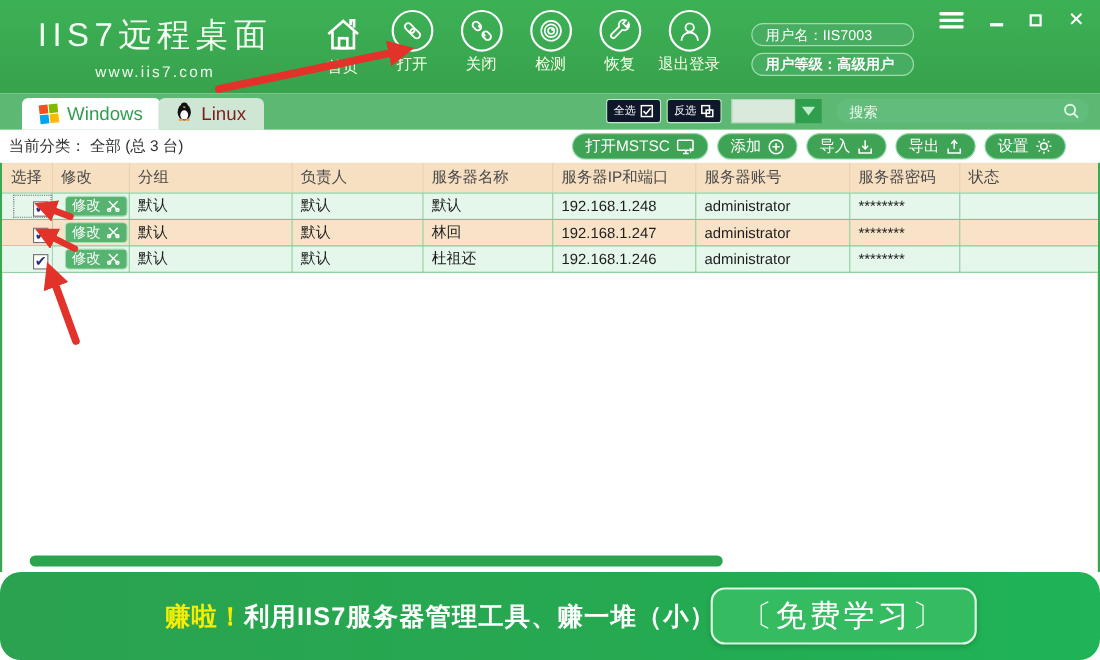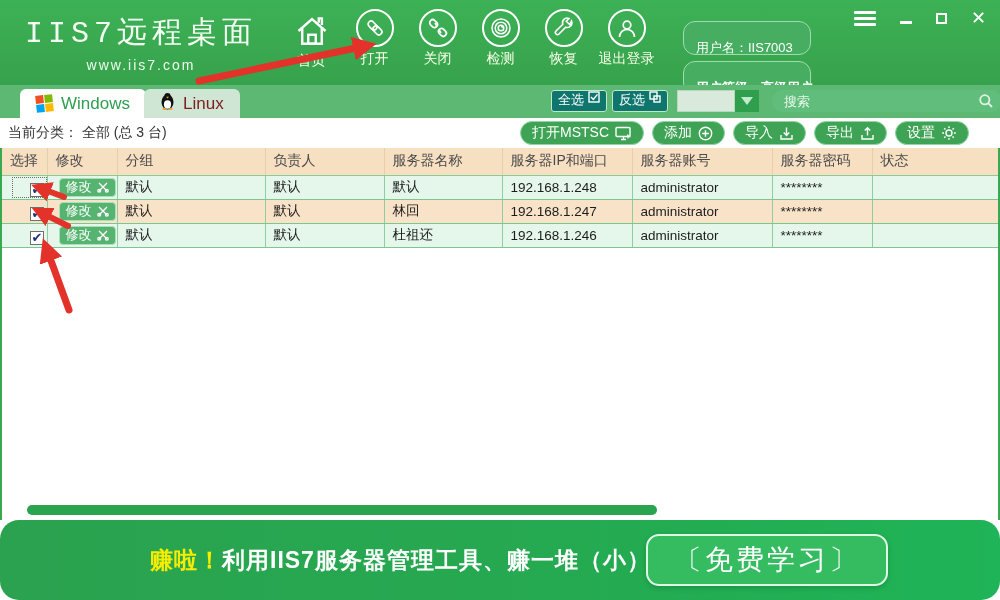--- a/index.html
+++ b/index.html
@@ -3,47 +3,47 @@
 <meta charset="utf-8">
 <style>
   * { margin:0; padding:0; box-sizing:border-box; }
   html,body { width:1000px; height:600px; }
   body { font-family:"Liberation Sans","DejaVu Sans",sans-serif; background:#fff; overflow:hidden; }
   .window { position:relative; width:1000px; height:600px; background:#fff; }
 
   
   .header { position:relative; height:85px; background:linear-gradient(180deg,#3db156 0%,#37a24c 100%); }
   .logo { position:absolute; left:16px; top:12px; width:250px; color:#fff; text-align:center; }
-  .logo-title { font-size:30px; letter-spacing:5px; font-weight:400; color:#f4fff4;font-family:Liberation Mono, monospace; }
+  .logo-title { font-size:30px; letter-spacing:5px; font-weight:400; color:#f4fff4; }
   .logo-url { font-size:14px; letter-spacing:2px; margin-top:4px; color:#eefbee; }
   .toolbar { position:absolute; left:280px; top:9px; display:flex; }
   .tool { width:63px; display:flex; flex-direction:column; align-items:center; cursor:pointer; }
   .tool-circ { width:38px; height:38px; border:2px solid #fff; border-radius:50%; display:flex; align-items:center; justify-content:center; }
   .tool-home { width:42px; height:40px; display:flex; align-items:flex-end; justify-content:center; }
   .tool-label { margin-top:3px; font-size:14px; color:#fbffe9; white-space:nowrap; }
   .pills { position:absolute; left:683px; top:21px; }
-  .pill { width:128px; height:21px; margin-bottom:6px; border:1px solid #9edcae; background:#47ae61; border-radius:12px; color:#fff; font-size:13px; line-height:19px; padding:16px 12px; white-space:nowrap; }
+  .pill { width:148px; height:21px; margin-bottom:6px; border:1px solid #9edcae; background:#47ae61; border-radius:12px; color:#fff; font-size:13px; line-height:19px; padding:0 12px; white-space:nowrap; }
   .pill.bold { font-weight:bold; }
   .winctl { position:absolute; right:14px; top:10px; display:flex; align-items:center; gap:24px; }
   .ctl { cursor:pointer; display:flex; align-items:center; justify-content:center; height:16px; }
   .ham { display:flex; flex-direction:column; gap:3px; }
   .ham i { display:block; width:22px; height:3px; background:#fff; border-radius:1px; }
   .min i { display:block; width:12px; height:3px; background:#fff; margin-top:8px; }
   .max i { display:block; width:11px; height:11px; border:2px solid #fff; }
   .close { color:#fff; font-size:18px; font-weight:bold; line-height:16px; }
 
   
   .tabstrip { position:relative; height:33px; background:#5cb873; }
   .tab { position:absolute; bottom:0; height:29px; display:flex; align-items:center; gap:8px; padding:0 16px; border-radius:6px 6px 0 0; font-size:17px; cursor:pointer; }
   .tab-windows { left:20px; background:#fff; color:#2e9e4f; }
   .tab-linux { left:144px; background:#cfe6d5; color:#7f1d1d; }
   .winlogo { display:grid; grid-template-columns:8px 8px; grid-gap:1px; transform:rotate(-6deg); }
   .winlogo i { width:8px; height:8px; display:block; }
   .strip-right { position:absolute; left:551px; top:5px; display:flex; align-items:center; gap:5px; }
-  .mini-btn { height:22px; display:flex; gap:4px; background:#0f766e; border:1px solid #bfe9c9; border-radius:3px; color:#fff; font-size:13px; padding:0 6px; cursor:pointer; white-space:nowrap; }
+  .mini-btn { height:22px; display:flex; align-items:center; gap:4px; background:#0f172a; border:1px solid #bfe9c9; border-radius:3px; color:#fff; font-size:10px; padding:0 6px; cursor:pointer; white-space:nowrap; }
   .dropdown { display:flex; height:22px; margin-left:4px; cursor:pointer; }
   .dd-field { width:58px; height:22px; background:#d9e9dc; border:1px solid #b7d8bf; }
   .dd-btn { width:24px; height:22px; background:#2f9f4d; display:flex; align-items:center; justify-content:center; }
   .dd-tri { width:0; height:0; border-left:6px solid transparent; border-right:6px solid transparent; border-top:8px solid #bfeccd; }
   .search { position:relative; width:230px; height:22px; margin-left:8px; background:#61bd7b; border-radius:12px; display:flex; align-items:center; }
   .search input { flex:1; background:transparent; border:none; outline:none; color:#fff; font-size:13px; padding:0 28px 0 12px; font-family:inherit; }
   .search input::placeholder { color:#f2fff2; opacity:.95; }
   .search svg { position:absolute; right:8px; top:3px; }
 
   

